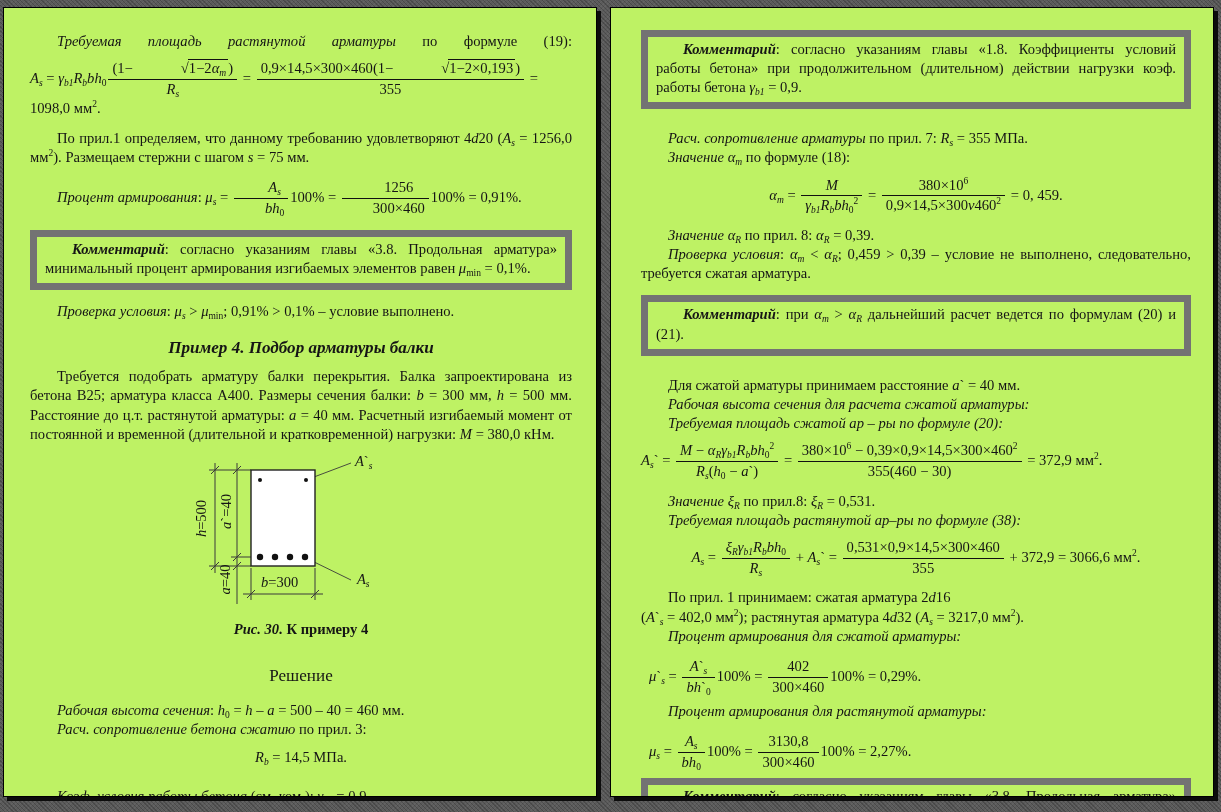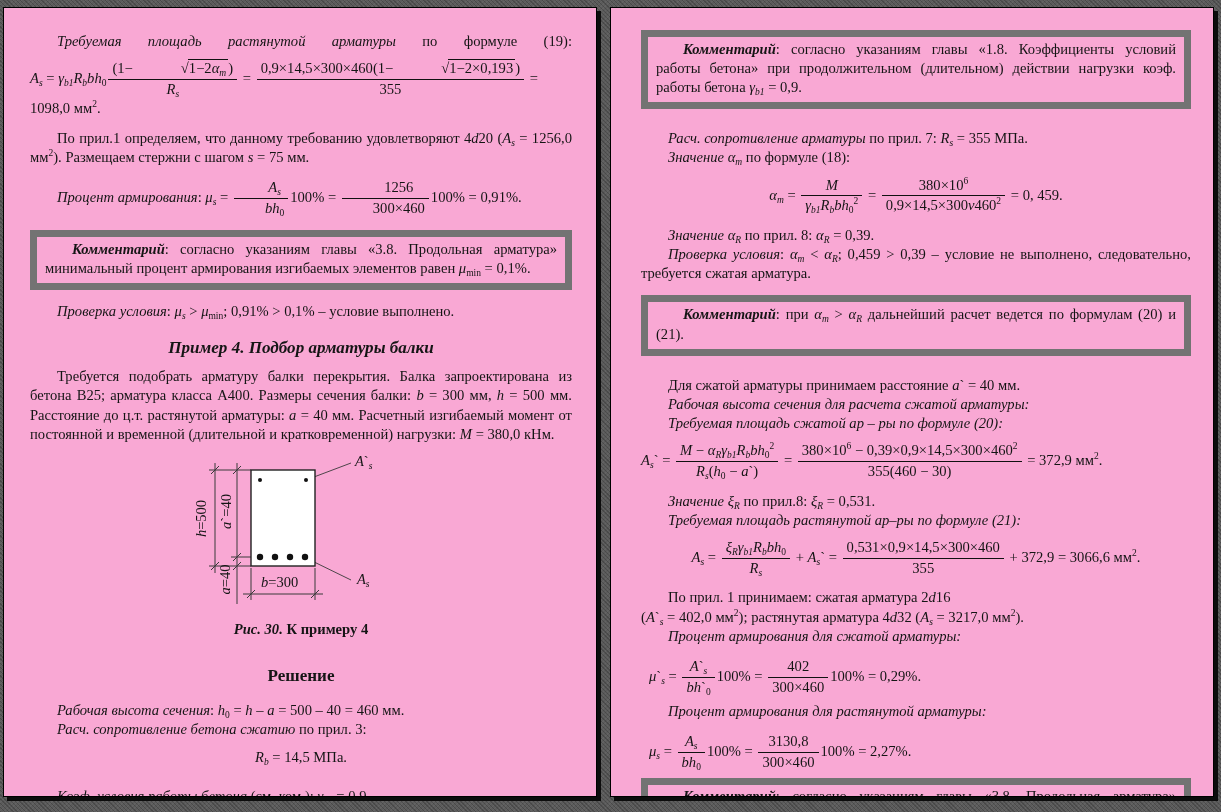--- a/index.html
+++ b/index.html
@@ -7,21 +7,21 @@
     width:1221px; height:812px; overflow:hidden; position:relative;
     background-color:#5b5b5b;
     background-image:
       repeating-linear-gradient(45deg, rgba(0,0,0,.20) 0 1px, transparent 1px 3px),
       repeating-linear-gradient(135deg, rgba(255,255,255,.05) 0 1px, transparent 1px 3px);
     font-family:"Liberation Serif", serif;
     color:#151515;
   }
   .page {
     position:absolute; top:7px; height:790px; box-sizing:border-box;
-    background:#f9a8d4; border:1px solid #000;
+    background:#bef264; border:1px solid #000;
     box-shadow:4px 4px 0 #0c0c0c;
   }
   .page-left  { left:3px;   width:594px; }
   .page-right { left:610px; width:604px; }
   .inner { box-sizing:border-box; height:100%; overflow:hidden; padding:24px 24px 0 26px;
            font-size:14.6px; line-height:1.31; }
   .page-right .inner { padding:22px 22px 0 30px; }
 
   p, .line { margin:0; }
   .ind   { text-indent:27px; }
@@ -41,21 +41,21 @@
   .frac > .num { display:block; border-bottom:1px solid #111; padding:0 4px 1px; }
   .frac > .den { display:block; padding:1px 4px 0; }
   .sqrt  { white-space:nowrap;margin-left:48px; }
   .rsign { margin-right:-1px; }
   .rad   { border-top:1px solid #111; padding:0 2px 0 1px; }
 
   .cbox { border:7px solid #737373; padding:3px 8px 5px; margin:12px 0; }
   .cbox .cin { text-indent:27px; text-align:justify; }
 
   .ex-head { font-weight:bold; font-style:italic; margin:16px 0 8px; }
-  .sol-head{ font-weight:bold; margin:26px 0 14px; }
+  .sol-head{ font-weight:normal; margin:26px 0 14px; }
 
   .figure { position:relative; width:340px; height:152px; margin:14px auto 2px; }
   .flabel { position:absolute; white-space:nowrap; font-size:14.5px; }
   .rot    { transform:rotate(-90deg); transform-origin:center; }
   .caption{ margin:10px 0 0; }
 
   .gap8  { height:8px; }
 </style>
 </head>
 <body>
@@ -152,21 +152,21 @@
       <div class="cin"><b><i>Комментарий</i></b>: при <i>α</i><sub class="it">m</sub> &gt; <i>α</i><sub class="it">R</sub> дальнейший расчет ведется по формулам (20) и (21).</div>
     </div>
     <div class="gap8"></div>
 
     <p class="ind">Для сжатой арматуры принимаем расстояние <i>a</i>` = 40 мм.</p>
     <p class="ind"><i>Рабочая высота сечения для расчета сжатой арматуры:</i></p>
     <p class="ind"><i>Требуемая площадь сжатой ар – ры по формуле (20):</i></p>
     <div class="fblock"><i>A</i><sub class="it">s</sub>` = <span class="frac"><span class="num"><i>M</i> − <i>α</i><sub class="it">R</sub><i>γ</i><sub class="it">b1</sub><i>R</i><sub class="it">b</sub><i>bh</i><sub>0</sub><sup>2</sup></span><span class="den"><i>R</i><sub class="it">s</sub>(<i>h</i><sub>0</sub> − <i>a</i>`)</span></span> = <span class="frac"><span class="num">380×10<sup>6</sup> − 0,39×0,9×14,5×300×460<sup>2</sup></span><span class="den">355(460 − 30)</span></span> = 372,9 мм<sup>2</sup>.</div>
 
     <p class="ind"><i>Значение </i><i>ξ</i><sub class="it">R</sub> по прил.8: <i>ξ</i><sub class="it">R</sub> = 0,531.</p>
-    <p class="ind"><i>Требуемая площадь растянутой ар–ры по формуле (21):</i></p>
+    <p class="ind"><i>Требуемая площадь растянутой ар–ры по формуле (38):</i></p>
     <div class="fblock center"><i>A</i><sub class="it">s</sub> = <span class="frac"><span class="num"><i>ξ</i><sub class="it">R</sub><i>γ</i><sub class="it">b1</sub><i>R</i><sub class="it">b</sub><i>bh</i><sub>0</sub></span><span class="den"><i>R</i><sub class="it">s</sub></span></span> + <i>A</i><sub class="it">s</sub>` = <span class="frac"><span class="num">0,531×0,9×14,5×300×460</span><span class="den">355</span></span> + 372,9 = 3066,6 мм<sup>2</sup>.</div>
 
     <p class="ind">По прил. 1 принимаем: сжатая арматура 2<i>d</i>16</p>
     <p>(<i>A</i>`<sub class="it">s</sub> = 402,0 мм<sup>2</sup>); растянутая арматура 4<i>d</i>32 (<i>A</i><sub class="it">s</sub> = 3217,0 мм<sup>2</sup>).</p>
     <p class="ind"><i>Процент армирования для сжатой арматуры:</i></p>
     <div class="fsmall" style="margin-left:8px;"><i>μ</i>`<sub class="it">s</sub> = <span class="frac"><span class="num"><i>A</i>`<sub class="it">s</sub></span><span class="den"><i>bh</i>`<sub>0</sub></span></span>100% = <span class="frac"><span class="num">402</span><span class="den">300×460</span></span>100% = 0,29%.</div>
     <p class="ind"><i>Процент армирования для растянутой арматуры:</i></p>
     <div class="fsmall" style="margin-left:8px;"><i>μ</i><sub class="it">s</sub> = <span class="frac"><span class="num"><i>A</i><sub class="it">s</sub></span><span class="den"><i>bh</i><sub>0</sub></span></span>100% = <span class="frac"><span class="num">3130,8</span><span class="den">300×460</span></span>100% = 2,27%.</div>
 
     <div class="cbox" style="margin:4px 0 0; padding:2px 8px 4px;">

